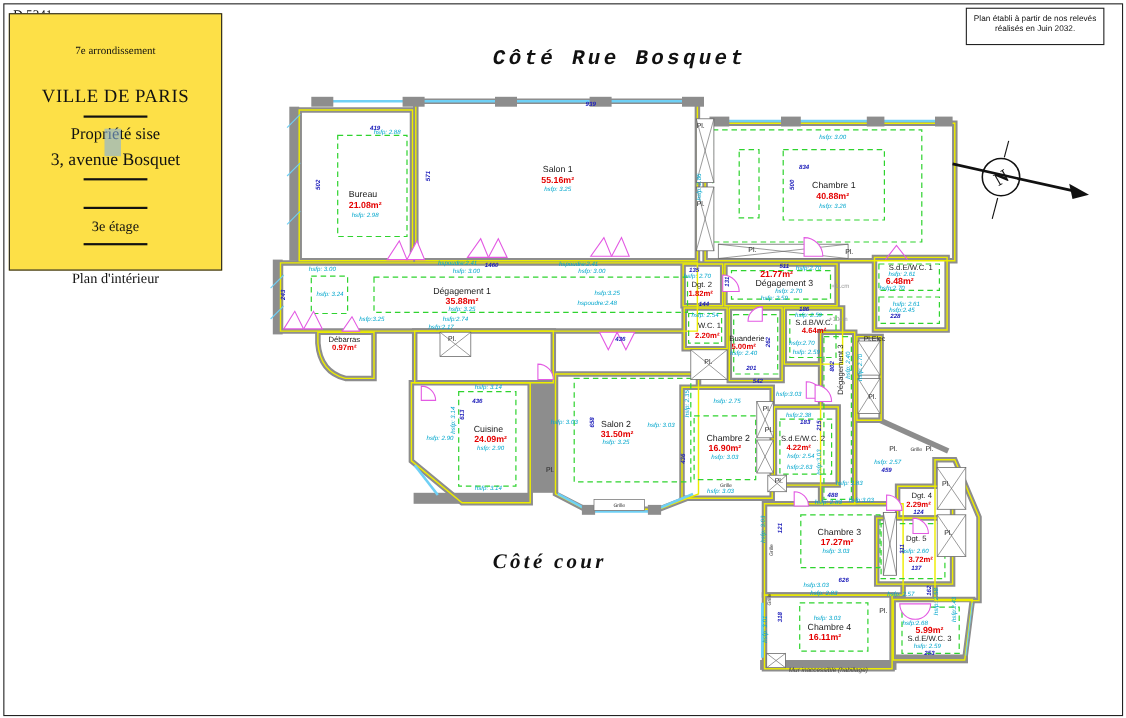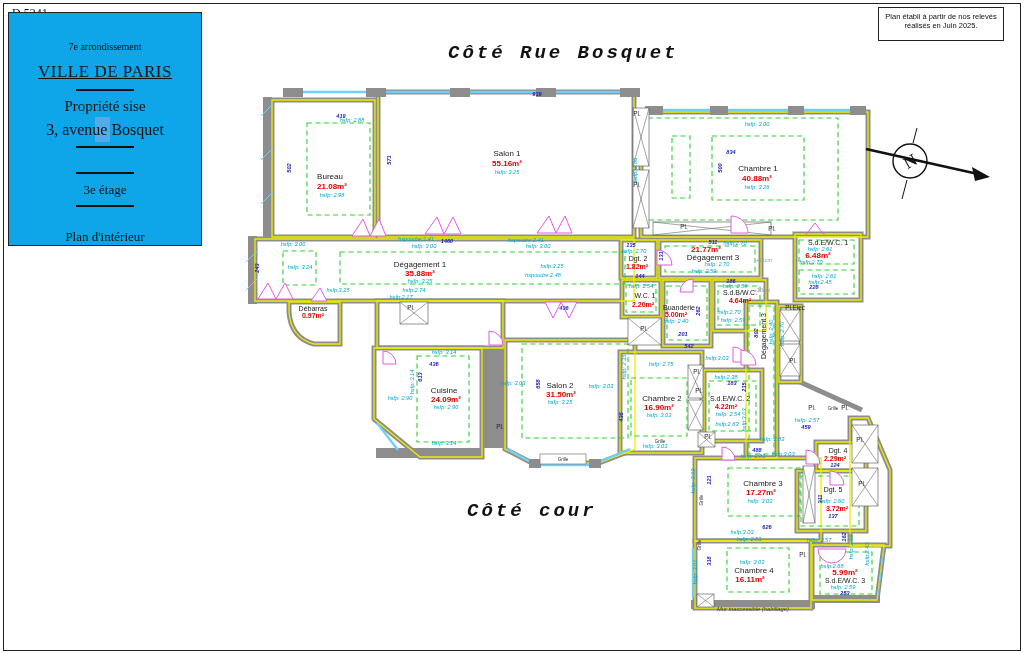--- a/index.html
+++ b/index.html
@@ -1,32 +1,32 @@
 <!DOCTYPE html>
 <html><head>
 <meta charset="utf-8">
 <style>
   html,body{margin:0;padding:0;background:#e8e8e8;}
   #page{position:relative;width:1024px;height:653px;background:#fff;font-family:"Liberation Sans",sans-serif;overflow:hidden;}
   #border{position:absolute;left:3px;top:3px;width:1016px;height:646px;border:1px solid #222;}
   #ref{position:absolute;left:12px;top:6px;font:12px "Liberation Serif",serif;color:#111;}
-  #titleblock{position:absolute;left:8px;top:12px;width:192px;height:232px;border:1px solid #222;background:#0ea5e9;text-align:center;}
+  #titleblock{position:absolute;left:8px;top:12px;width:192px;height:232px;border:1px solid #222;background:#fde047;text-align:center;}
   .tb-arr{margin-top:28px;font:10px "Liberation Serif",serif;color:#111;}
-  .tb-city{margin-top:10px;font:17px "Liberation Serif",serif;letter-spacing:.5px;color:#111;text-decoration:underline;}
+  .tb-city{margin-top:26px;font:17px "Liberation Serif",serif;letter-spacing:.5px;color:#111;}
   .tb-rule{width:58px;border:0;border-top:2px solid #111;margin:7px auto;}
   .tb-prop{font:15px "Liberation Serif",serif;margin-top:2px;color:#111;}
   .tb-addr{font:16px "Liberation Serif",serif;margin-top:6px;color:#111;position:relative;z-index:2;}
   .tb-etage{font:13px "Liberation Serif",serif;margin-top:8px;color:#111;}
   .tb-plan{font:13px "Liberation Serif",serif;margin-top:22px;color:#111;}
   #selhl{position:absolute;left:86px;top:104px;width:15px;height:25px;background:rgba(130,175,230,.6);z-index:1;}
   #notebox{position:absolute;left:878px;top:7px;width:124px;height:32px;border:1px solid #222;background:#fff;text-align:center;}
   .note-l{font:7.5px "Liberation Sans",sans-serif;color:#111;margin-top:4px;}
   .cote{position:absolute;font:italic 700 19px "Liberation Mono",monospace;letter-spacing:3px;color:#111;white-space:nowrap;}
   #cote-rue{left:448px;top:42px;}
-  #cote-cour{left:467px;top:500px;}
+  #cote-cour{left:448px;top:500px;font-family:Liberation Serif, serif;}
   svg text{user-select:none;}
   .rn{font-family:"Liberation Sans",sans-serif;font-size:8px;fill:#1a1a1a;text-anchor:middle;}
   .rs{font-family:"Liberation Sans",sans-serif;font-size:7px;fill:#1a1a1a;text-anchor:middle;}
   .ra{font-family:"Liberation Sans",sans-serif;font-weight:700;font-size:8px;fill:#e40000;text-anchor:middle;}
   .ras{font-family:"Liberation Sans",sans-serif;font-weight:700;font-size:7px;fill:#e40000;text-anchor:middle;}
   .hc{font-family:"Liberation Sans",sans-serif;font-style:italic;font-size:5.6px;fill:#00a6cc;text-anchor:middle;}
   .db{font-family:"Liberation Sans",sans-serif;font-style:italic;font-weight:700;font-size:5.6px;fill:#2222bb;text-anchor:middle;}
   .pl{font-family:"Liberation Sans",sans-serif;font-size:6.3px;fill:#222;text-anchor:middle;}
   .gr{font-family:"Liberation Sans",sans-serif;font-size:4.6px;fill:#333;text-anchor:middle;}
   .gy{font-family:"Liberation Sans",sans-serif;font-size:5.6px;fill:#999;text-anchor:middle;}
@@ -59,21 +59,21 @@
     <div class="tb-addr">3, avenue Bosquet</div>
     <hr class="tb-rule">
     <hr class="tb-rule" style="margin-top:24px;">
     <div class="tb-etage">3e étage</div>
     <hr class="tb-rule">
     <div class="tb-plan">Plan d'intérieur</div>
   </div>
 
   <div id="notebox">
     <div class="note-l">Plan établi à partir de nos relevés</div>
-    <div class="note-l" style="margin-top:0;">réalisés en Juin 2025.</div>
+    <div class="note-l" style="margin-top:0;">réalisés en Juin 2032.</div>
   </div>
 
   <div class="cote" id="cote-rue">Côté Rue Bosquet</div>
   <div class="cote" id="cote-cour">Côté cour</div>
 
   <svg width="1024" height="653" viewBox="0 0 1024 653">
     <defs>
       <path id="rBureau" d="M272,100 h103 v137 h-103 z"></path>
       <path id="rSalon1" d="M378,92 h256 v145 h-256 z"></path>
       <path id="rCh1" d="M641,112 h227 v125 h-227 z"></path>

